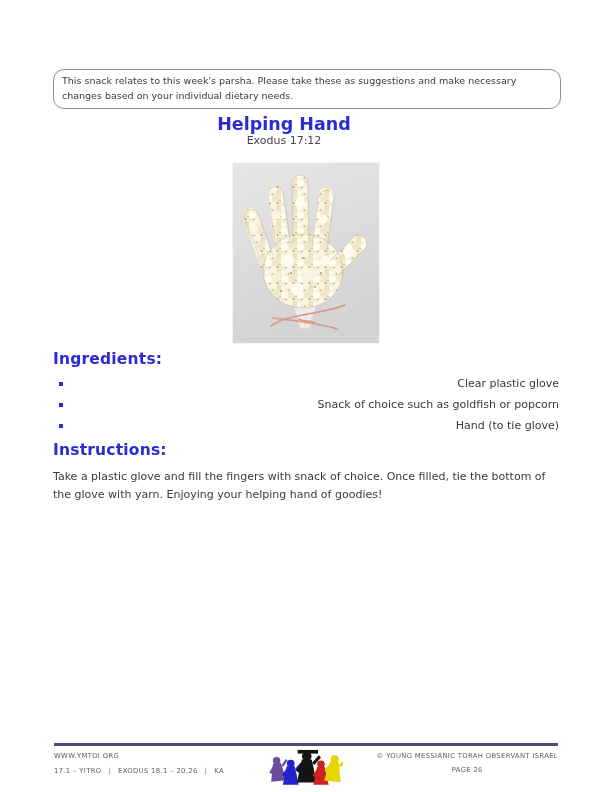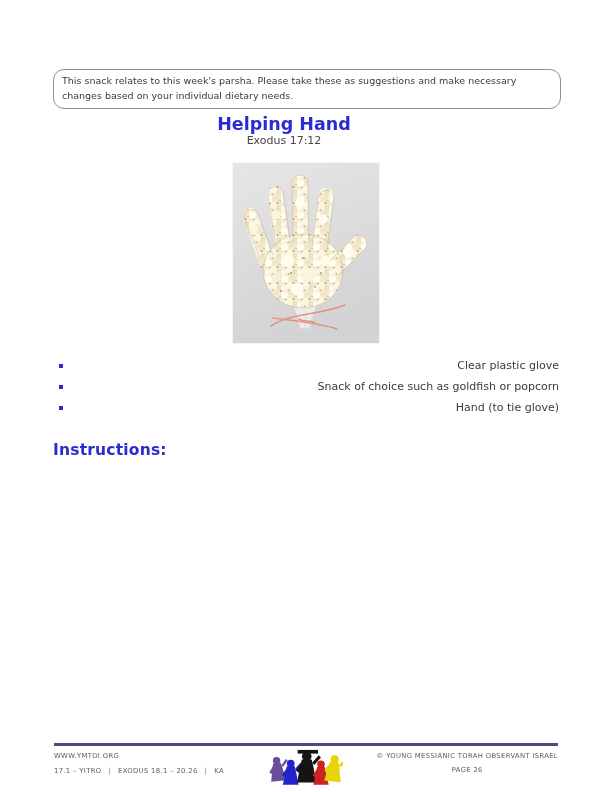--- a/index.html
+++ b/index.html
@@ -132,29 +132,31 @@
 
       <g stroke="#e09583" stroke-width="1.6" fill="none" stroke-linecap="round">
         <path d="M38,163 C55,150 88,152 112,142"></path>
         <path d="M40,155 C62,158 86,160 104,166"></path>
         <path d="M66,156 C72,160 76,156 82,160"></path>
       </g>
     </svg>
   </div>
 
   <div class="section-ingredients">
+    <h3 class="section-heading">Ingredients:</h3>
     <ul class="ing-list">
       <li>Clear plastic glove</li>
       <li>Snack of choice such as goldfish or popcorn</li>
       <li>Hand (to tie glove)</li>
     </ul>
   </div>
 
   <div class="section-instructions">
     <h3 class="section-heading">Instructions:</h3>
+    <p class="instructions-text">Take a plastic glove and fill the fingers with snack of choice. Once filled, tie the bottom of the glove with yarn. Enjoying your helping hand of goodies!</p>
   </div>
 
   <div class="footer-rule"></div>
 
   <div class="footer-left">
     <div>WWW.YMTOI.ORG</div>
     <div class="row2">
       <span>17.1 – YITRO</span>
       <span class="footer-sep">|</span>
       <span>EXODUS 18.1 – 20.26</span>

